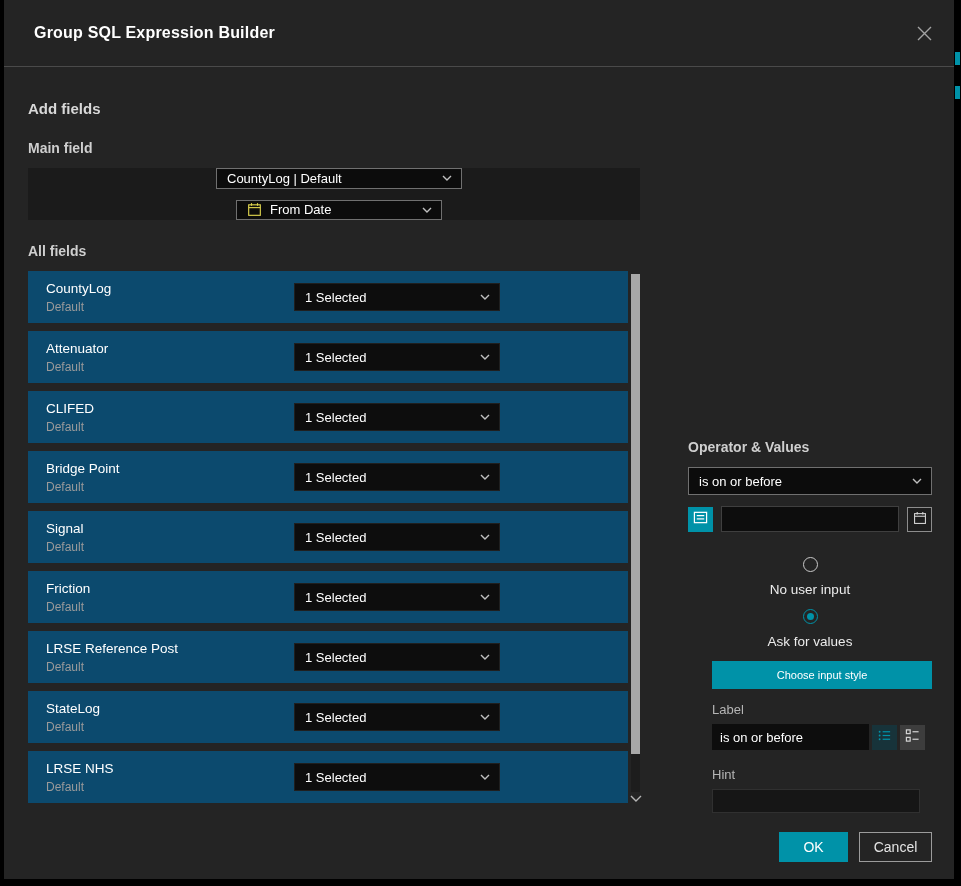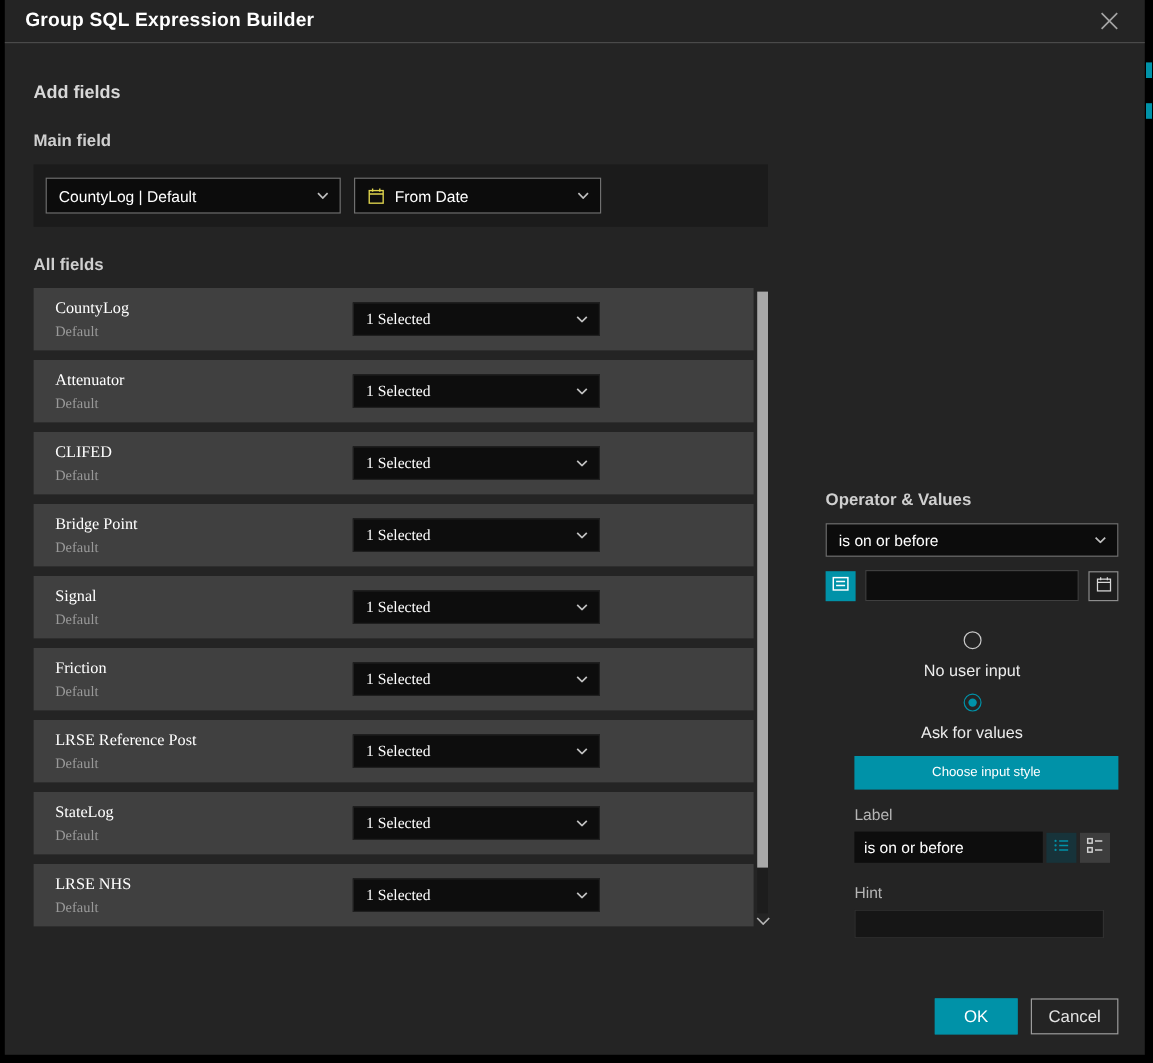--- a/index.html
+++ b/index.html
@@ -5,49 +5,49 @@
   * { margin:0; padding:0; box-sizing:border-box; }
   html,body { width:961px; height:886px; overflow:hidden; }
   body { background:#000; font-family:"Liberation Sans", sans-serif; position:relative; }
 
   .dialog { position:absolute; left:4px; top:0; width:950px; height:879px; background:#242424; color:#fff; }
 
   
   .edge-mark { position:absolute; right:1px; width:5px; height:13px; background:var(--accent); }
 
   
-  .hdr { height:36px; display:flex; align-items:center; justify-content:space-between;
-         padding:0 18px 0 17px; border-bottom:1px solid #4a4a4a; }
+  .hdr { height:67px; display:flex; align-items:center; justify-content:space-between;
+         padding:0 18px 0 30px; border-bottom:1px solid #4a4a4a; }
   .hdr h1 { font-size:16px; font-weight:700; letter-spacing:.2px; color:#fff; }
   .close-btn { background:none; border:none; color:#a3a3a3; cursor:pointer; display:flex; padding:4px; }
 
   .content { padding:0 28px 0 24px; position:relative; }
   .h-add { margin-top:33px; font-size:15px; font-weight:700; color:#d8d8d8; }
 
   .columns { display:flex; align-items:flex-end; }
   .left-col { width:612px; }
   .v-divider { width:1px; background:#4a4a4a; margin-left:21px; }
   .right-col { width:244px; margin-left:27px; }
 
   .sec-label { margin:23px 0 12px; font-size:14px; font-weight:700; color:#cfcfcf; }
 
   
   .select { display:flex; align-items:center; background:#0c0c0c; border:1px solid #707070;
             height:30px; padding:0 9px 0 10px; font-size:13px; color:#fff; cursor:pointer; }
   .select .grow { flex:1; white-space:nowrap; overflow:hidden; }
   .chev { color:#c0c0c0; display:flex; margin-left:8px; flex:none; }
 
-  .main-panel { height:52px; background:#1b1b1b; display:flex; align-items:center; padding-left:10px; gap:11px; }
+  .main-panel { height:52px; background:#1b1b1b; display:flex; align-items:center; padding-left:10px; gap:11px;flex-direction:column; }
   .layer-select { width:246px; }
   .field-select { width:206px; }
   .cal-ico { color:var(--date_icon); display:flex; margin-right:8px; flex:none; }
 
   
   .list-area { position:relative; width:612px; padding-bottom:2px; }
-  .row { width:600px; height:52px; background:#404040; margin-bottom:8px; display:flex; align-items:center; padding-left:18px;font-family:Liberation Serif, serif; }
+  .row { width:600px; height:52px; background:#0c4a6e; margin-bottom:8px; display:flex; align-items:center; padding-left:18px; }
   .fmeta { width:248px; }
   .fname { font-size:13.5px; color:#fff; margin-bottom:4px; }
   .fsub  { font-size:12px; color:#9a9a9a; }
   .select.count { width:206px; height:28px; border-color:#1f1f1f; background:#0d0d0d; }
 
   .scrollbar { position:absolute; right:0; top:3px; width:9px; height:518px; background:#1d1d1d; }
   .scroll-thumb { width:100%; height:480px; background:#a8a8a8; }
   .scroll-down { position:absolute; right:-2px; top:524px; color:#b5b5b5; display:flex; }
 
   

